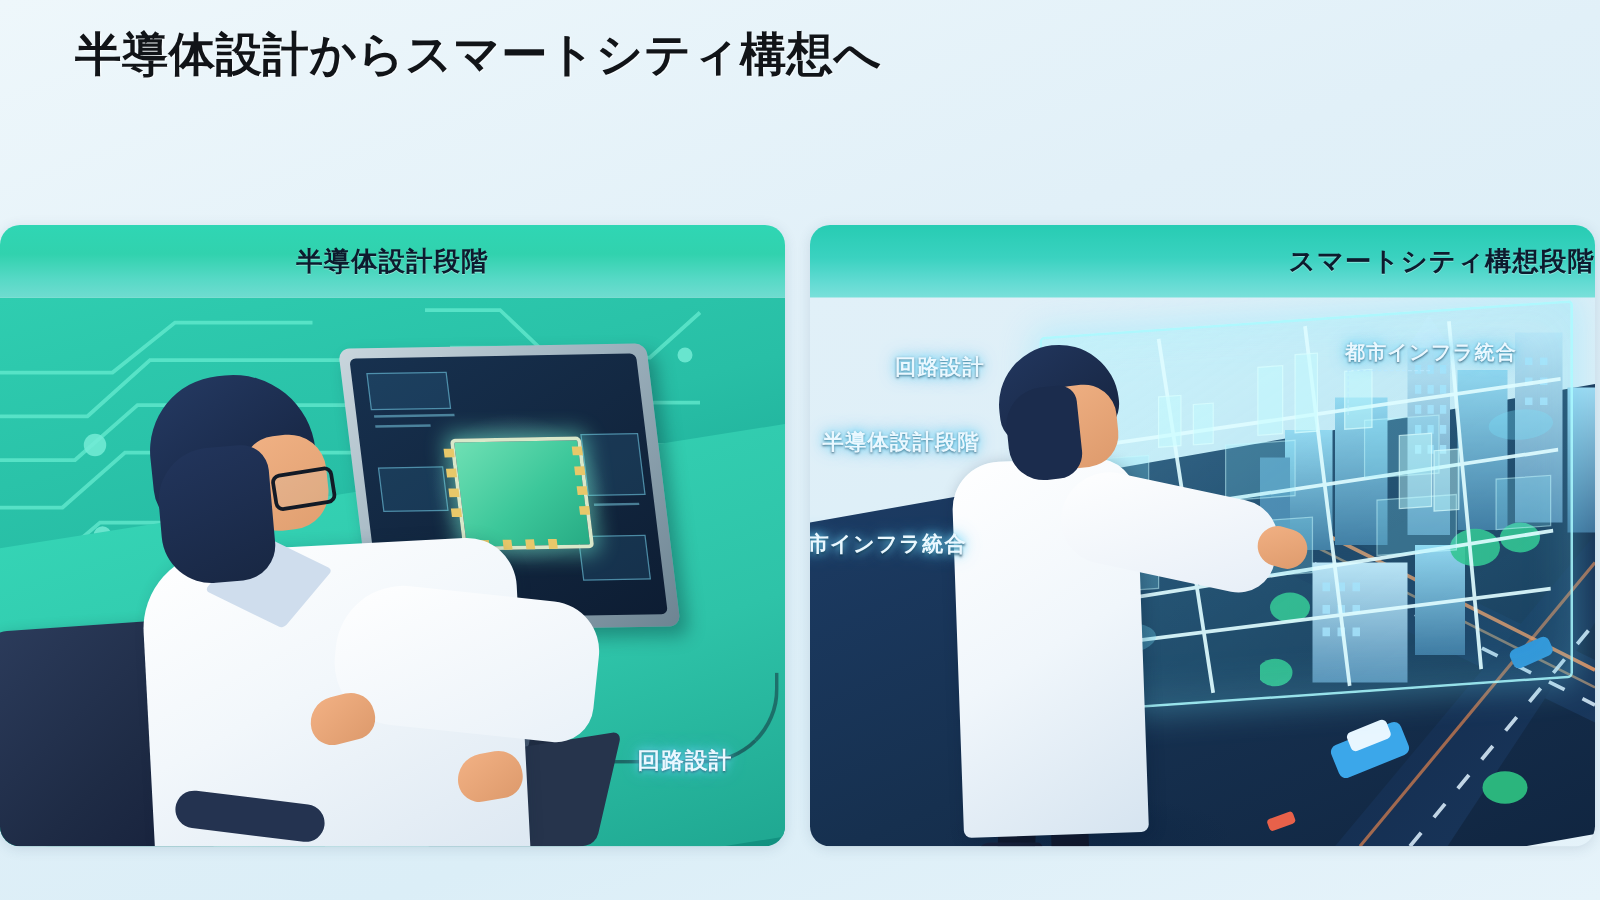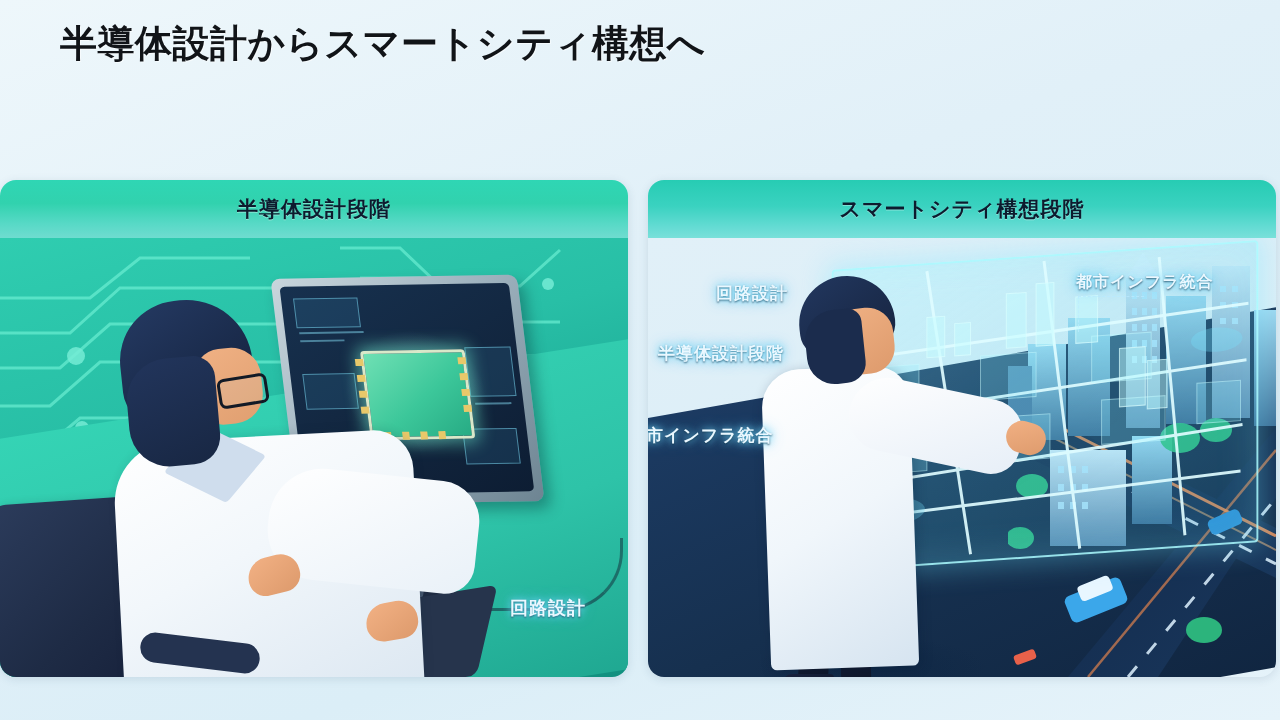--- a/index.html
+++ b/index.html
@@ -32,20 +32,21 @@
   .panel-head{
     position:absolute;left:0;top:0;width:100%;height:58px;
     display:flex;align-items:center;justify-content:center;
     z-index:20;
   }
   #panel-left .panel-head{
     background:linear-gradient(180deg,#2fd6b4 0%,#31d2ae 40%,#57d9c6 75%,#6fdcd0 100%);
   }
   #panel-right .panel-head{
     background:linear-gradient(180deg,#27ccb3 0%,#3ad2c0 45%,#63dbd3 80%,#79e0da 100%);
+    justify-content:flex-end;
   }
   .panel-head-title{
     font-size:21px;font-weight:bold;color:#0d1b2e;
     letter-spacing:1px;
     text-shadow:0 1px 0 rgba(255,255,255,.35);
   }
   .panel-body{position:absolute;left:0;top:58px;width:100%;height:439px;overflow:hidden;}
   
   #left-body{background:linear-gradient(165deg,#2fcdb0 0%,#28bfa6 35%,#19a391 70%,#12907f 100%);}
   .circuit{position:absolute;inset:0;opacity:.9;}

